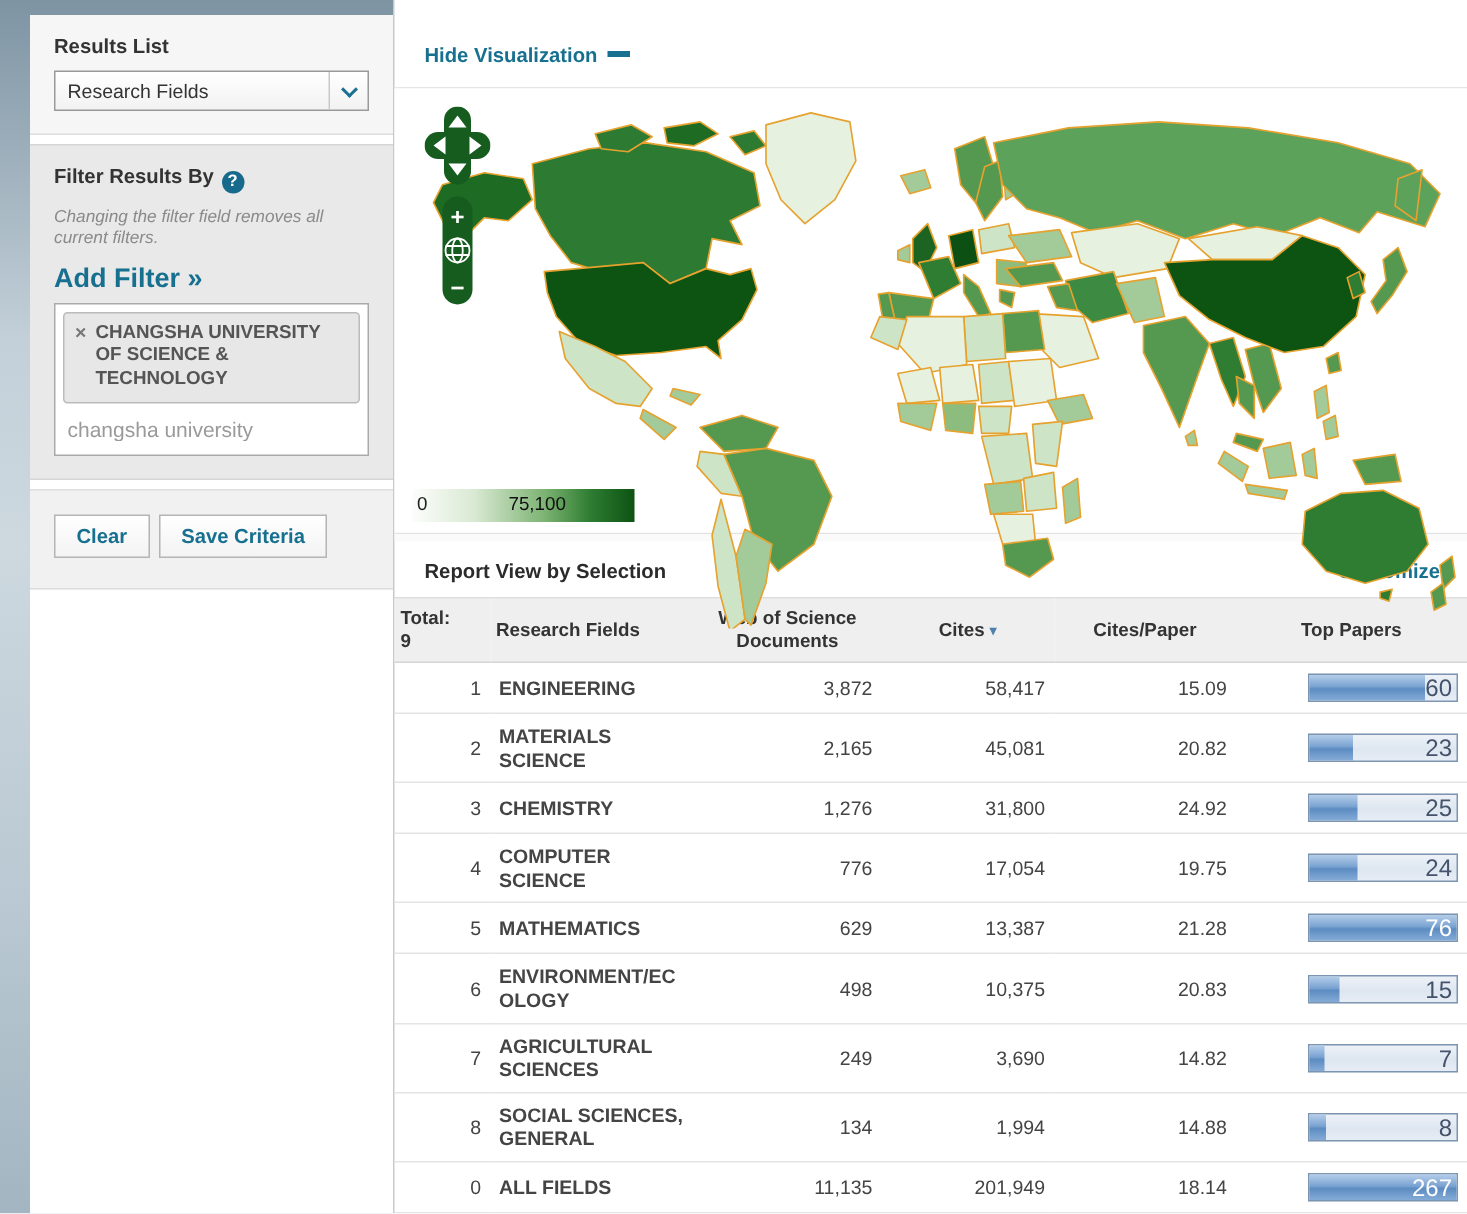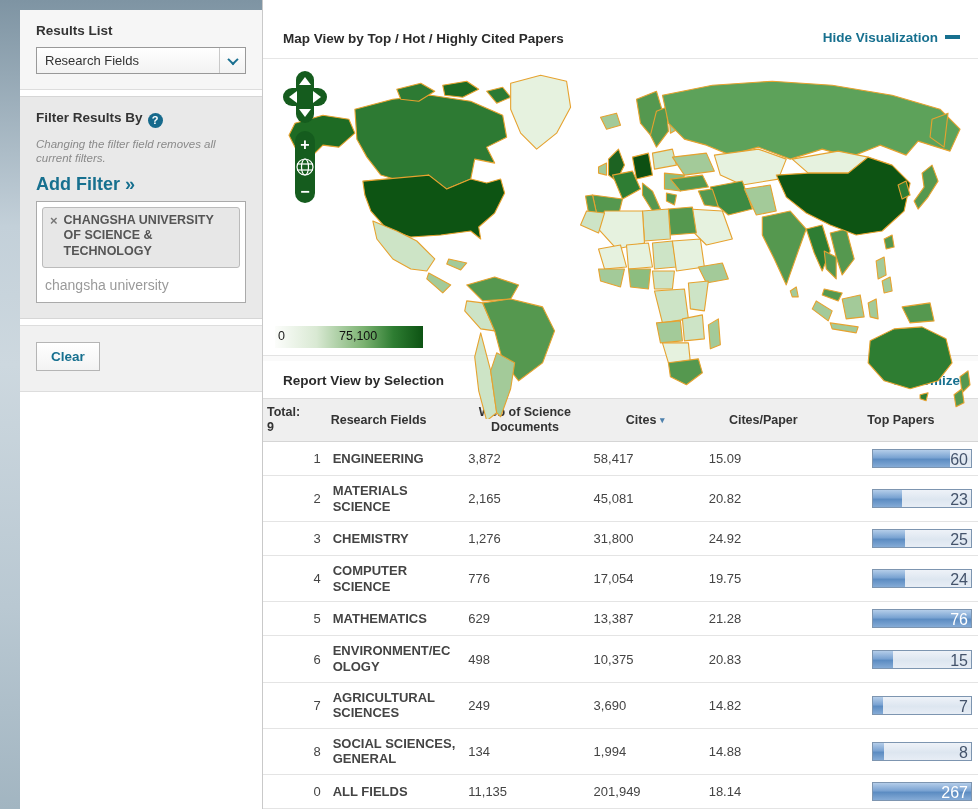--- a/index.html
+++ b/index.html
@@ -68,21 +68,21 @@
   table.report { width:100%; border-collapse:collapse; table-layout:fixed; }
   table.report thead th { background:#efefef; border-top:1px solid #dcdcdc; border-bottom:1px solid #d5d5d5;
     font-size:12.5px; font-weight:bold; color:#333; padding:6px 4px; line-height:1.2; vertical-align:middle;}
   th.th-total { text-align:left; padding-left:14px; }
   th.th-fields { text-align:left; padding-left:10px;}
   th.th-cites { color:#4e81ad; }
   .sort-arrow { font-size:9px; color:#4e81ad; vertical-align:1px;}
   table.report td { border-bottom:1px solid #e4e4e4; padding:7px 6px; font-size:13px; color:#444; vertical-align:middle; }
   td.c-rank { text-align:right; padding-right:16px; color:#555; }
   td.c-field { font-size:12.5px; font-weight:bold; color:#116479; line-height:1.2; word-wrap:break-word; padding-left:10px; padding-right:14px; cursor:pointer;}
-  td.c-num { padding-right:26px; }
+  td.c-num { text-align:right; padding-right:26px; }
   td.c-bar { padding-right:10px; }
   .bar-track { position:relative; width:100px; height:19px; margin-left:auto;
     border:1px solid #7d95b0; background:linear-gradient(180deg,#eef2f8,#dde6f0 55%,#e7edf5); }
   .bar-fill { position:absolute; left:0; top:0; bottom:0;
     background:linear-gradient(180deg,#b4cde9 0%,#7aa3d2 45%,#5c8cc2 55%,#85abd6 100%); }
   .bar-label { position:absolute; right:3px; top:1px; font-size:16px; color:#44536b; }
   .bar-label.on-fill { color:#fff; }
 </style>
 </head>
 <body>
@@ -114,30 +114,30 @@
             <span>CHANGSHA UNIVERSITY OF SCIENCE &amp; TECHNOLOGY</span>
           </div>
           <input class="filter-input" type="text" placeholder="changsha university" style="">
         </div>
       </div>
 
 
       <div class="sb-section sb-4">
         <div class="btn-row">
           <button class="sb-btn">Clear</button>
+          <button class="sb-btn">Save Criteria</button>
         </div>
       </div>
 
     </div>
   </div>
 
   <div class="right-panel">
 
     <div class="panel-header">
-      <span class="panel-title">Map View by Top / Hot / Highly Cited Papers</span>
       <span>
         <a class="teal-link">Hide Visualization</a><span class="hide-dash"></span>
       </span>
     </div>
 
     <div class="map-area">
 
       <svg class="map-svg" width="704" height="356" viewBox="0 0 705 356">
         <g stroke="#e6a22f" stroke-width="1.1" stroke-linejoin="round">
 

